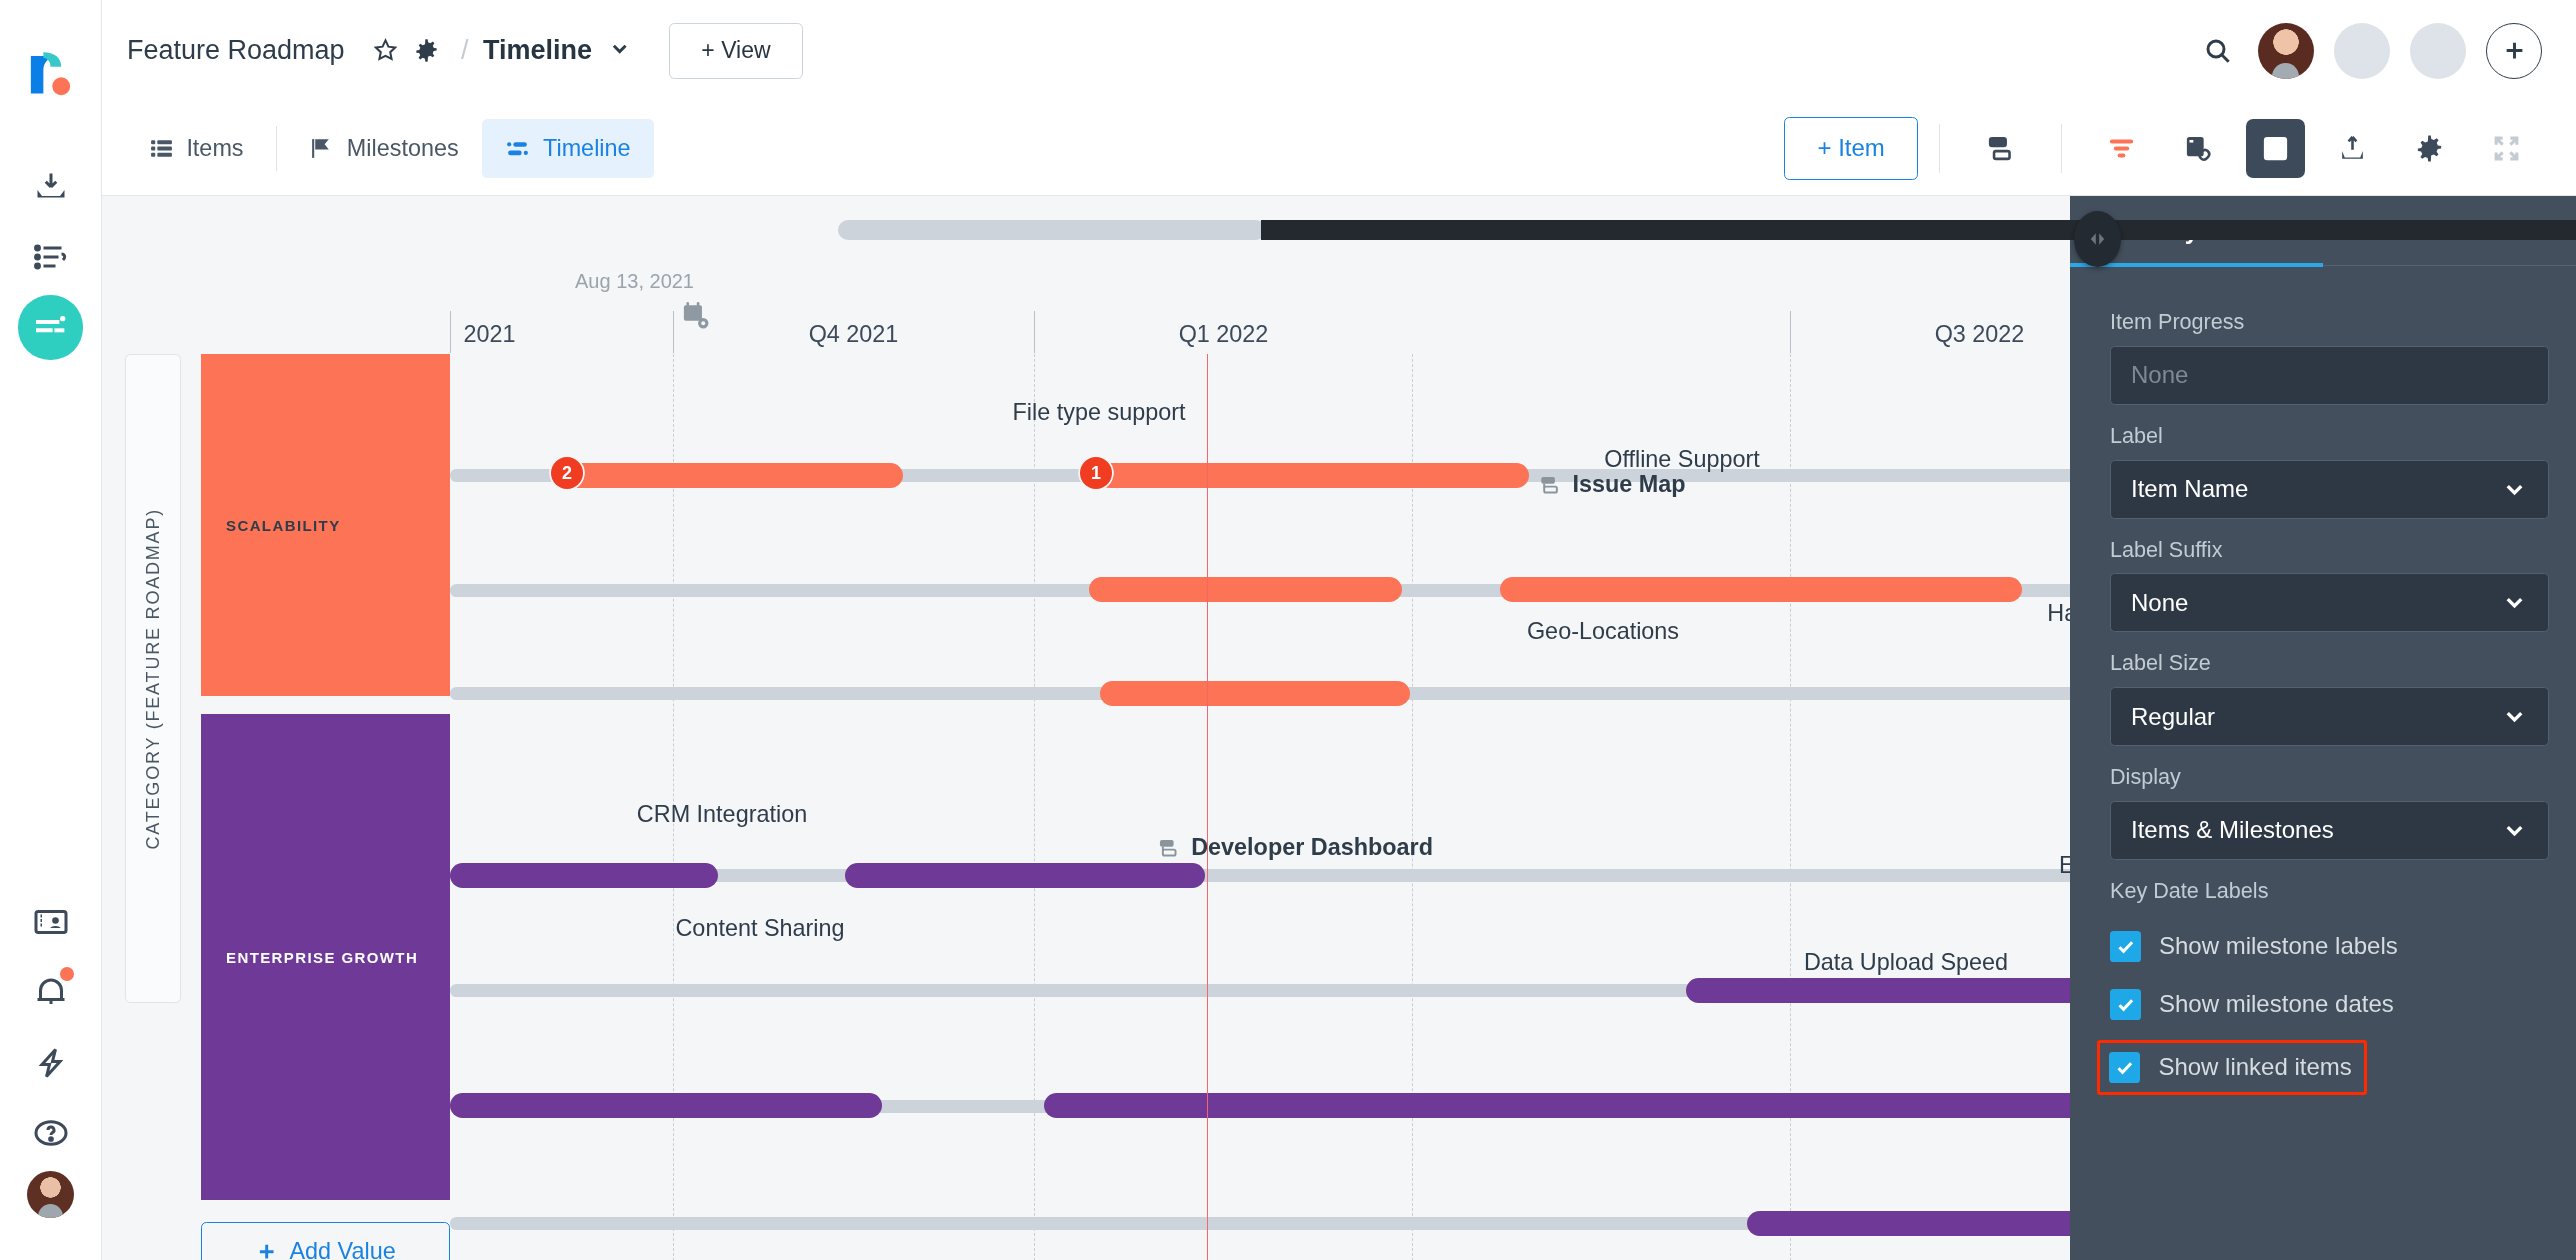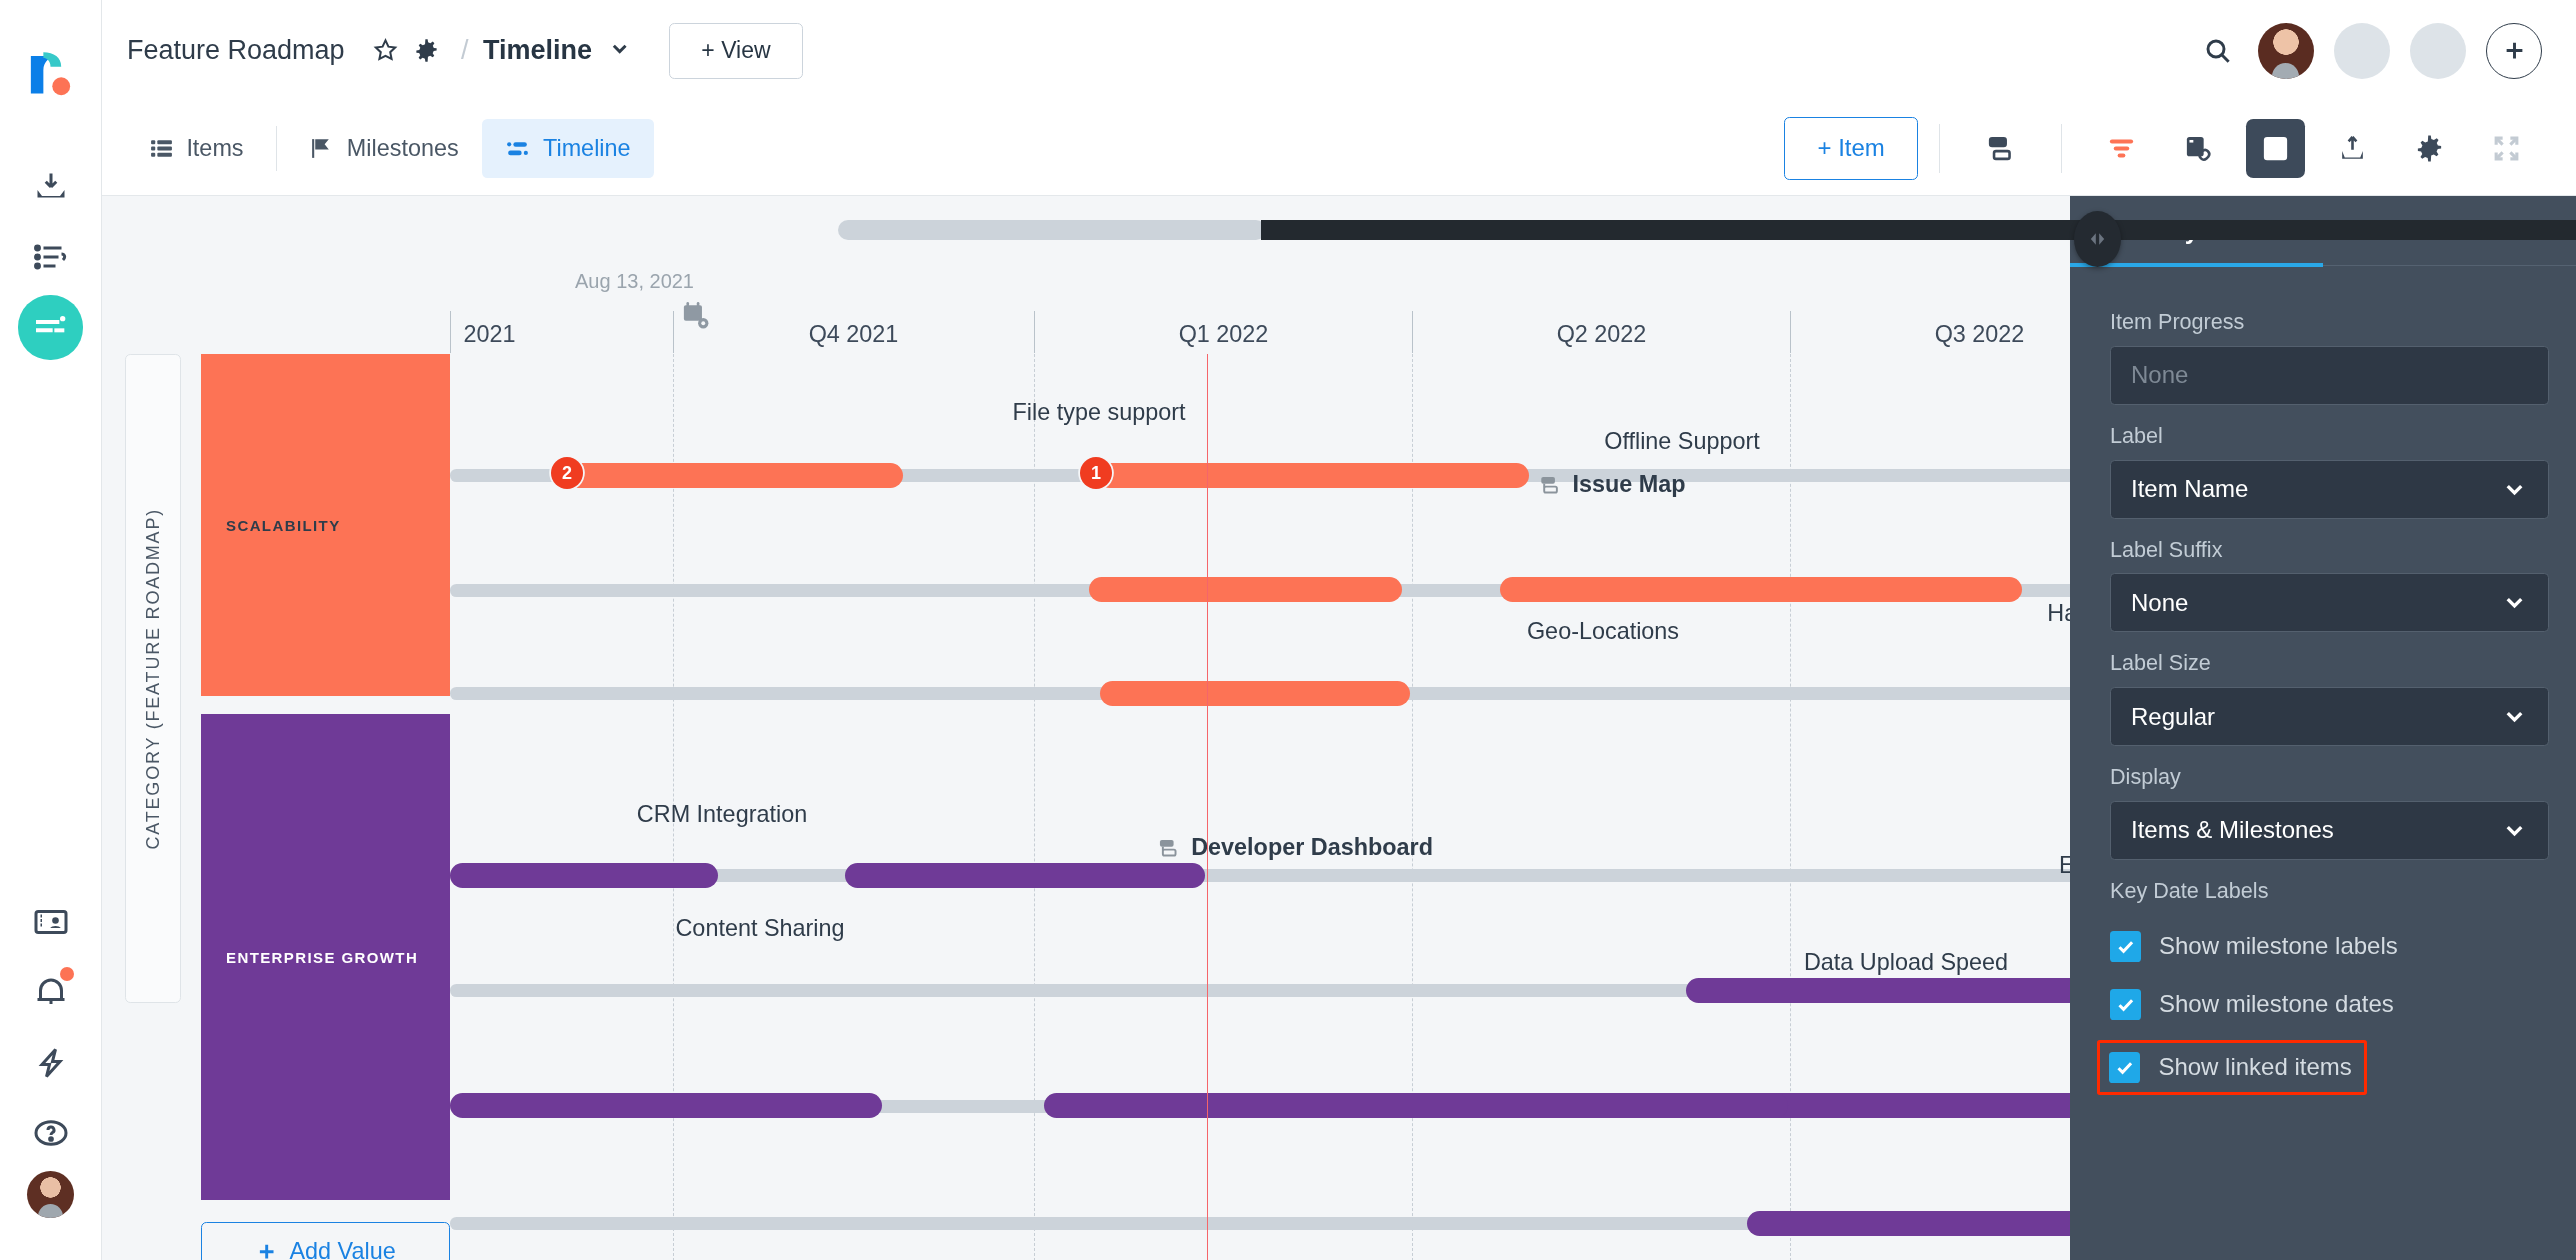--- a/index.html
+++ b/index.html
@@ -423,23 +423,20 @@
       </svg>
     </div>
   <div class="scale-cell" style="left: 0px; width: 223px; justify-content: flex-start; padding-left: 12.6px;">
         <span>2021</span>
       </div>
       <div class="scale-cell" style="left: 223px; width: 360px;">
         <span>Q4 2021</span>
       </div>
       <div class="scale-cell" style="left: 584px; width: 378px;">
         <span>Q1 2022</span>
-      </div>
-      <div class="scale-cell" style="left: 962px; width: 378px;">
-        <span>Q2 2022</span>
       </div>
       <div class="scale-cell" style="left: 1340px; width: 378px;">
         <span>Q3 2022</span>
       </div>
     </div>
 
   <div id="grid">
       <div class="grid-line" style="left: 223px;"></div>
       <div class="grid-line" style="left: 584px;"></div>
       <div class="grid-line" style="left: 962px;"></div>
@@ -449,21 +446,21 @@
       <div class="track" style="left: 0px; top: 115px; width: 2018px;"></div>
       <div class="track" style="left: 0px; top: 230px; width: 2018px;"></div>
       <div class="track" style="left: 0px; top: 333px; width: 2018px;"></div>
       <div class="track" style="left: 0px; top: 515px; width: 2018px;"></div>
       <div class="track" style="left: 0px; top: 630px; width: 2018px;"></div>
       <div class="track" style="left: 0px; top: 746px; width: 2018px;"></div>
       <div class="track" style="left: 0px; top: 863px; width: 2018px;"></div>
       <div class="bar red" style="left: 113px; top: 109px; width: 340px;"></div>
       <div class="bar-label" style="left: 649px; top: 45px; transform: translateX(-50%);"><span>File type support</span></div>
       <div class="bar red" style="left: 647px; top: 109px; width: 432px;"></div>
-      <div class="bar-label" style="left: 1232px; top: 74px; transform: translateX(-50%);"><span>Offline Support</span></div>
+      <div class="bar-label" style="left: 1232px; top: 92px; transform: translateX(-50%);"><span>Offline Support</span></div>
       <div class="bar red" style="left: 639px; top: 223px; width: 313px;"></div>
       <div class="bar-label linked" style="left: 1162px; top: 117px; transform: translateX(-50%);">
         <span class="link-icon">
           <svg width="23.4" height="23.4" viewBox="0 0 24 24" fill="currentColor">
             <rect x="3" y="4" width="14" height="7" rx="2"></rect>
             <rect x="6" y="14" width="13" height="6" rx="1.6" fill="none" stroke="currentColor" stroke-width="2"></rect>
             <path d="M6 11v4" stroke="currentColor" stroke-width="2"></path>
           </svg>
         </span>
         <span>Issue Map</span>

